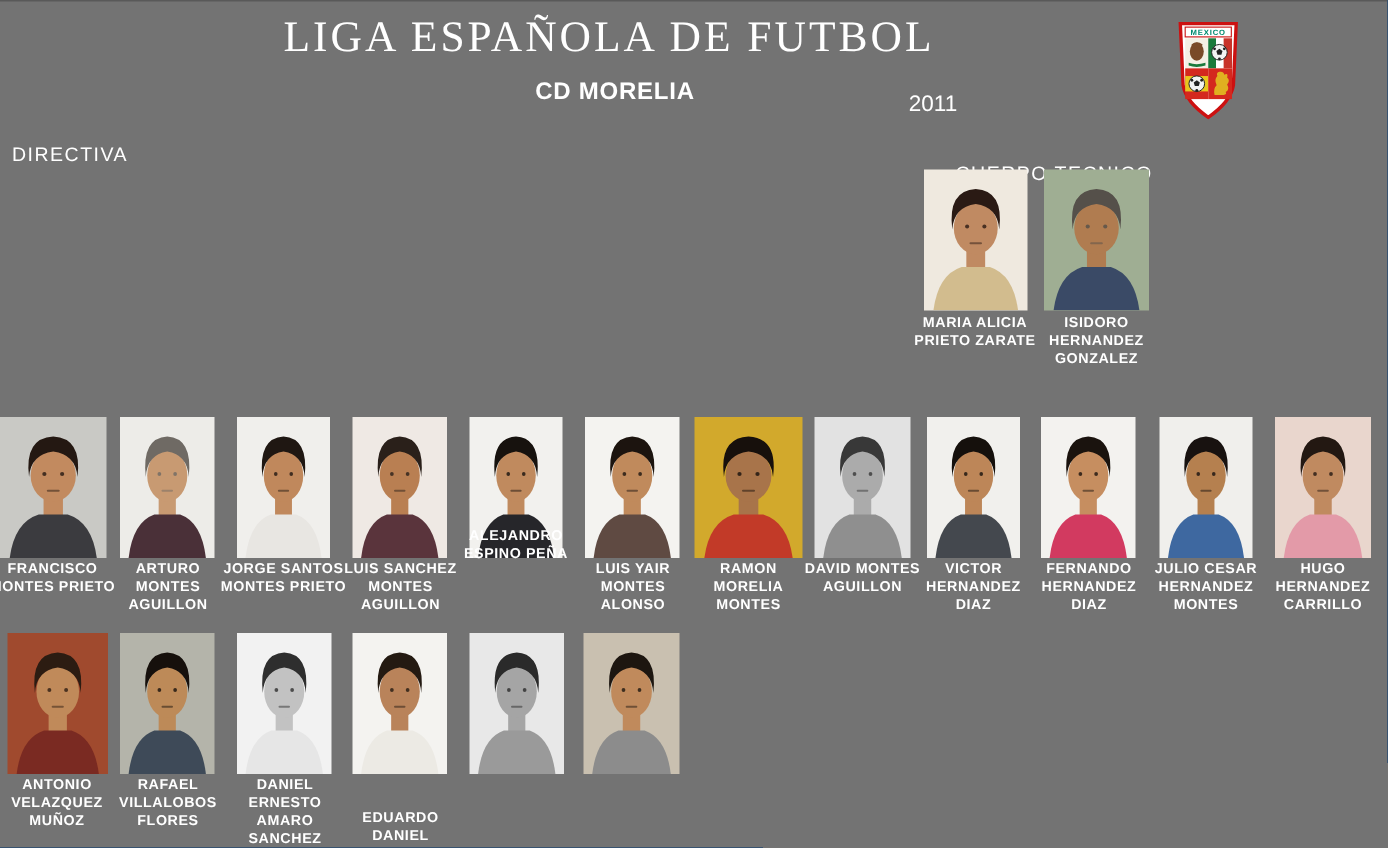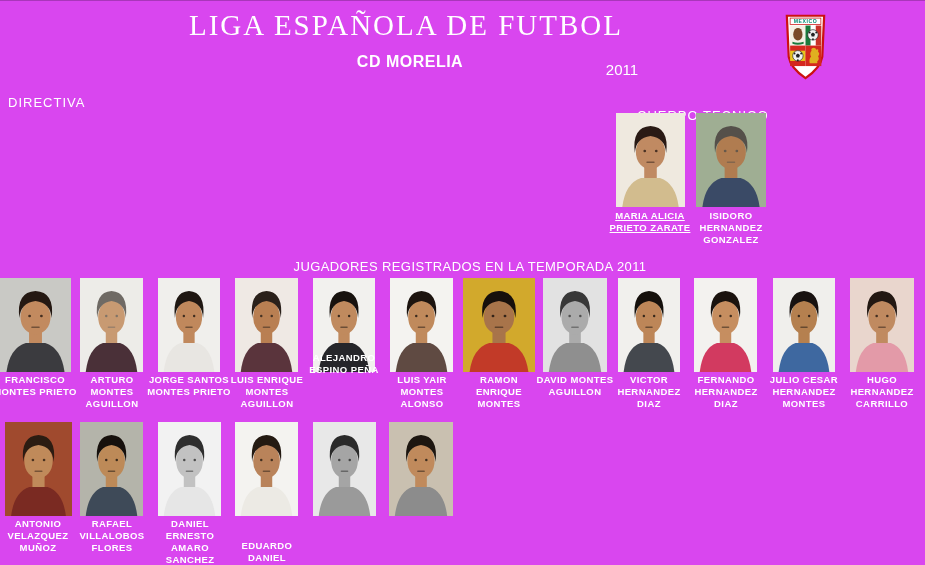--- a/index.html
+++ b/index.html
@@ -46,21 +46,21 @@
       <path d="M6,94 Q9,70 24,65 L42,65 Q57,70 60,94 Z" style="fill:var(--shirt,#666)"></path>
       <ellipse cx="33" cy="39" rx="14" ry="17.5" style="fill:var(--skin,#c99)"></ellipse>
       <path d="M18,40 Q15,14 33,13 Q51,14 48,40 Q47,25 33,23 Q19,25 18,40 Z" style="fill:var(--hair,#222)"></path>
       <circle cx="27.5" cy="38" r="1.3" style="fill:var(--hair,#222);opacity:.8"></circle>
       <circle cx="38.5" cy="38" r="1.3" style="fill:var(--hair,#222);opacity:.8"></circle>
       <rect x="29" y="48.5" width="8" height="1.4" rx=".7" style="fill:var(--hair,#222);opacity:.5"></rect>
     </g>
   </defs>
 </svg>
 
-<div class="page" style="background: #d946ef;">
+<div class="page" style="background: #737373;">
 
   <div class="abs title" style="left:100px;top:9px;width:612px;">LIGA ESPAÑOLA DE FUTBOL</div>
   <div class="abs club" style="left:310px;top:53px;width:200px;">CD MORELIA</div>
   <div class="abs year" style="left:572px;top:61px;width:100px;">2011</div>
 
   <div class="crest" style="--cred: #cc1111; --cteal: #008a70; --cgreen: #1a7a3c; --cflagred: #c8332a; --cspainred: #d4281e; --cyellow: #e8c61e; --clion: #e0b020; --ceagle: #7a4a28; --cwhite: #ffffff;">
     <svg viewBox="0 0 44 70">
       <path d="M2,2 L42,2 L40,46 Q38,58 22,69 Q6,58 4,46 Z" style="fill:var(--cwhite,#fff);stroke:var(--cred,#c11);stroke-width:2.4"></path>
       <rect x="5.5" y="4.5" width="33" height="7" style="fill:var(--cwhite,#fff);stroke:var(--cred,#c11);stroke-width:.8"></rect>
       <text x="22" y="10" text-anchor="middle" style="fill:var(--cteal,#087);font-size:5.5px;font-weight:bold;letter-spacing:.6px;font-family:'Liberation Sans',sans-serif">MEXICO</text>
@@ -98,27 +98,26 @@
   <div class="photo" style="left: 616px; top: 113px; width: 69px; --pbg: #efe9df; --skin: #c08a62; --hair: #2a1a14; --shirt: #d2bc8e;">
     <svg viewBox="0 0 66 94" preserveAspectRatio="none">
         <use href="#portrait"></use>
       </svg>
   </div>
   <div class="photo" style="left: 696px; top: 113px; width: 70px; --pbg: #9fae93; --skin: #b07c50; --hair: #55504a; --shirt: #3a4a66;">
     <svg viewBox="0 0 66 94" preserveAspectRatio="none">
         <use href="#portrait"></use>
       </svg>
   </div>
-  <div class="pname" style="left:595px;top:210px;text-decoration:underline;">MARIA ALICIA
+  <div class="pname" style="left:595px;top:210px;">MARIA ALICIA
 PRIETO ZARATE</div>
   <div class="pname" style="left:676px;top:210px;">ISIDORO
 HERNANDEZ
 GONZALEZ</div>
 
-  <div class="abs grid-heading" style="left:265px;top:259px;width:410px;">JUGADORES REGISTRADOS EN LA TEMPORADA 2011</div>
 
   <div class="photo" style="left: 0px; top: 278px; width: 71px; --pbg: #c9c9c5; --skin: #c28a5f; --hair: #241812; --shirt: #3b3b3f;">
       <svg viewBox="0 0 66 94" preserveAspectRatio="none">
         <use href="#portrait"></use>
       </svg>
     </div>
   <div class="photo" style="left: 80px; top: 278px; width: 63px; --pbg: #edece8; --skin: #c89a72; --hair: #6f6a64; --shirt: #4a3038;">
       <svg viewBox="0 0 66 94" preserveAspectRatio="none">
         <use href="#portrait"></use>
       </svg>
@@ -174,30 +173,30 @@
       </svg>
     </div>
 
   <div class="pname" style="left:-20px;top:374px;">FRANCISCO
 MONTES PRIETO</div>
   <div class="pname" style="left:57px;top:374px;">ARTURO
 MONTES
 AGUILLON</div>
   <div class="pname" style="left:134px;top:374px;">JORGE SANTOS
 MONTES PRIETO</div>
-  <div class="pname" style="left:212px;top:374px;">LUIS ENRIQUE
+  <div class="pname" style="left:212px;top:374px;">LUIS SANCHEZ
 MONTES
 AGUILLON</div>
   <div class="pname" style="left:289px;top:352px;">ALEJANDRO
 ESPINO PEÑA</div>
   <div class="pname" style="left:367px;top:374px;">LUIS YAIR
 MONTES
 ALONSO</div>
   <div class="pname" style="left:444px;top:374px;">RAMON
-ENRIQUE
+MORELIA
 MONTES</div>
   <div class="pname" style="left:520px;top:374px;">DAVID MONTES
 AGUILLON</div>
   <div class="pname" style="left:594px;top:374px;">VICTOR
 HERNANDEZ
 DIAZ</div>
   <div class="pname" style="left:671px;top:374px;">FERNANDO
 HERNANDEZ
 DIAZ</div>
   <div class="pname" style="left:749px;top:374px;">JULIO CESAR

